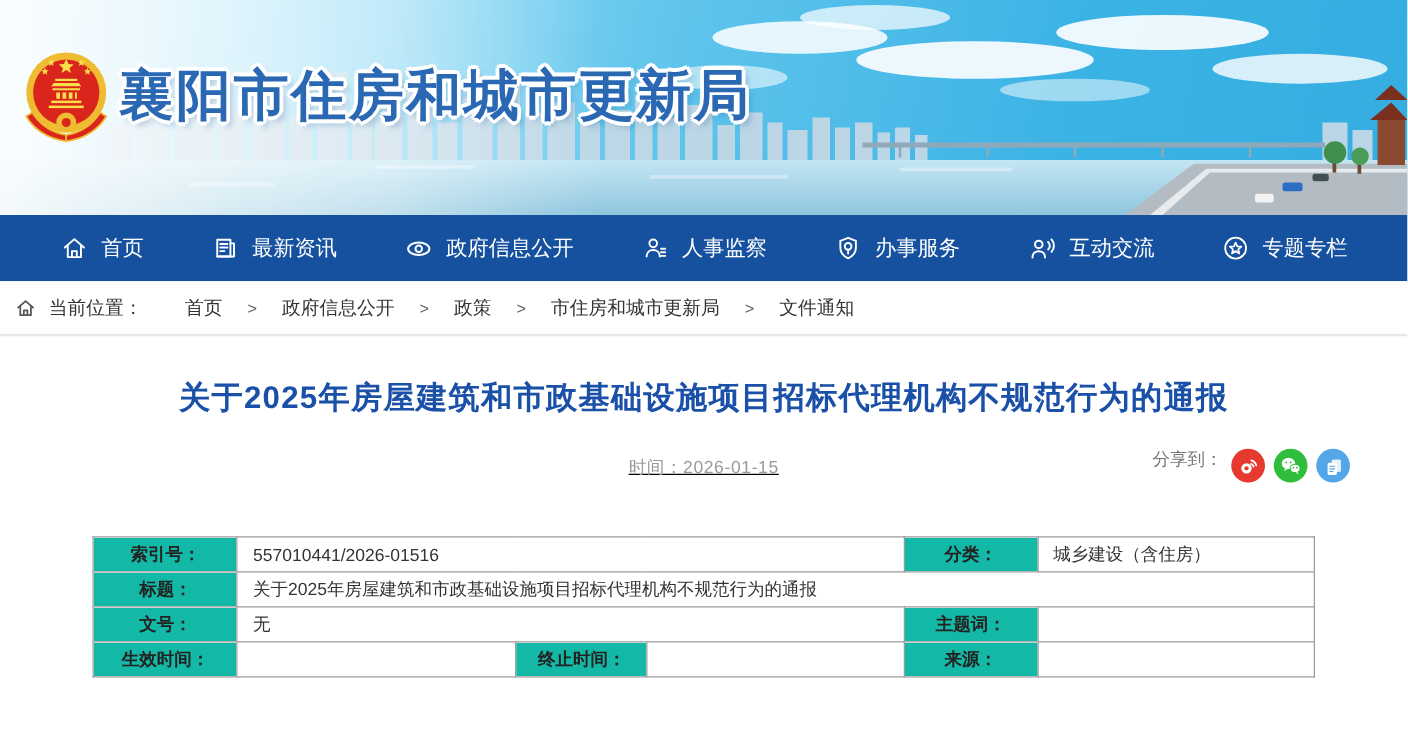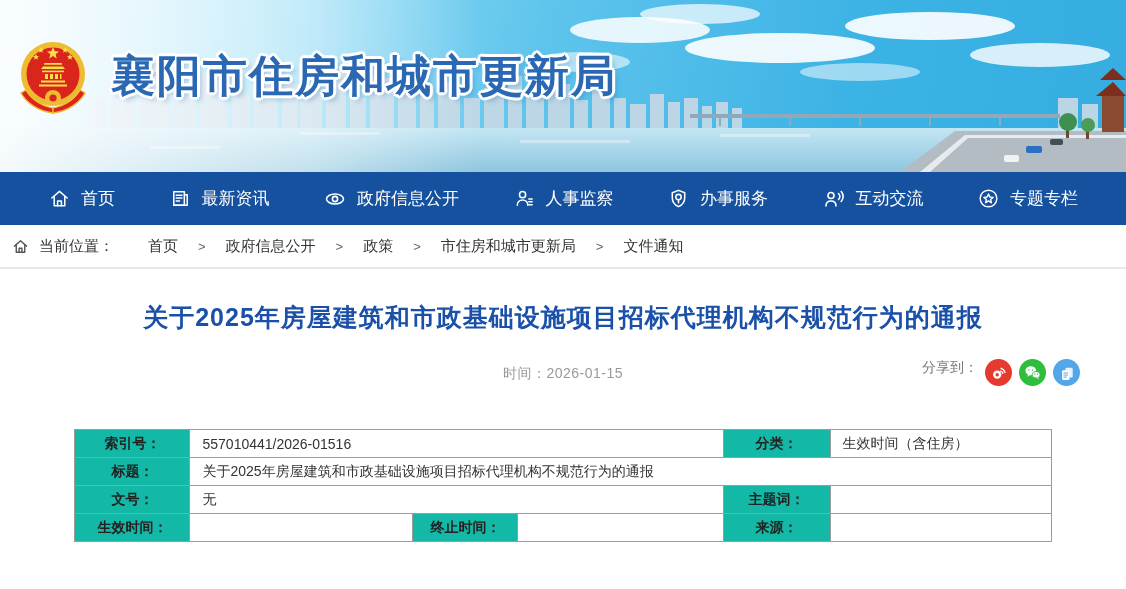--- a/index.html
+++ b/index.html
@@ -3,21 +3,21 @@
 <meta charset="utf-8">
 <style>
   * { margin:0; padding:0; box-sizing:border-box; }
   html,body { width:1126px; height:589px; overflow:hidden; background:#fff;
     font-family:"Liberation Sans","DejaVu Sans",sans-serif; }
 
   
   .banner { position:relative; width:1126px; height:172px; overflow:hidden;
     background:linear-gradient(100deg,#cdeefb 0%,#9adef6 22%,#5ec4ec 48%,#3cb3e5 75%,#35ade0 100%); }
   .banner-art { position:absolute; left:0; top:0; }
-  .brand { position:absolute; left:16px; top:38px; display:flex; align-items:center; gap:21px; cursor:pointer; }
+  .brand { position:absolute; left:16px; top:38px; display:flex; align-items:center; gap:5px; cursor:pointer; }
   .site-title { font-size:44px; font-weight:700; color:#2a68b4; letter-spacing:2px;
     text-shadow:-2px -2px 0 #fff,2px -2px 0 #fff,-2px 2px 0 #fff,2px 2px 0 #fff,
                  0 -3px 0 #fff,0 3px 0 #fff,-3px 0 0 #fff,3px 0 0 #fff,4px 4px 5px rgba(40,100,160,.35); }
 
   
   .mainnav { width:1126px; height:53px; background:#15519e; display:flex;
     justify-content:space-between; align-items:center; padding:0 48px; }
   .nav-item { display:flex; align-items:center; gap:10px; color:#fff; font-size:17px;
     cursor:pointer; white-space:nowrap; }
   .nav-ico { display:flex; align-items:center; }
@@ -25,21 +25,21 @@
   
   .breadcrumb { width:1126px; height:44px; display:flex; align-items:center; gap:6px;
     padding:0 12px; font-size:15px; color:#333; background:#fff; border-bottom:2px solid #e8e8e8; }
   .crumb-prefix { margin-right:14px; margin-left:4px; }
   .crumb-link { cursor:pointer; margin:0 14px; color:#333; text-decoration:none; }
   .crumb-sep { color:#666; font-size:13px; }
 
   
   .article-title { margin:32px 60px 0; text-align:center; font-size:25px; font-weight:700;
     color:#1a50a8; letter-spacing:1px; }
-  .meta-row { position:relative; margin-top:25px; height:30px; }
+  .meta-row { position:relative; margin-top:25px; height:30px;text-decoration:underline; }
   .time-wrap { text-align:center; font-size:14px; color:#999; padding-top:6px; letter-spacing:.5px; }
   .share { position:absolute; right:46px; top:0; display:flex; gap:7px;
     font-size:14px; color:#777; }
   .share-btn { width:27px; height:27px; border-radius:50%; display:flex; align-items:center;
     justify-content:center; cursor:pointer; }
 
   
   .meta-table { margin:40px auto 0; width:976px; border-collapse:collapse; table-layout:fixed;
     font-size:14px; color:#333; }
   .meta-table td { border:1px solid #9c9c9c; height:28px; padding:2px 12px; overflow:hidden;
@@ -319,21 +319,21 @@
         <col style="width:105px">
       <col style="width:205px">
         <col style="width:107px">
         <col style="width:221px">
     </colgroup>
     <tbody>
       <tr>
         <td class="lbl">索引号：</td>
         <td colspan="3">557010441/2026-01516</td>
         <td class="lbl">分类：</td>
-        <td>生效时间（含住房）</td>
+        <td>城乡建设（含住房）</td>
       </tr>
       <tr>
         <td class="lbl">标题：</td>
         <td colspan="5">关于2025年房屋建筑和市政基础设施项目招标代理机构不规范行为的通报</td>
       </tr>
       <tr>
         <td class="lbl">文号：</td>
         <td colspan="3">无</td>
         <td class="lbl">主题词：</td>
         <td></td>

